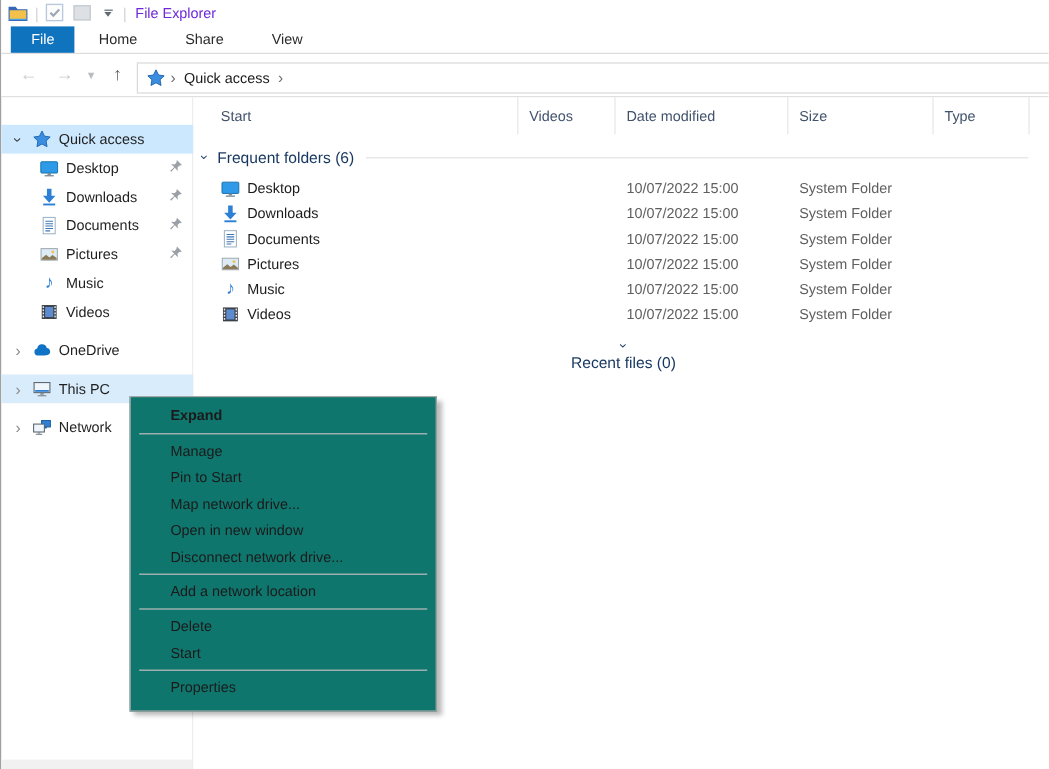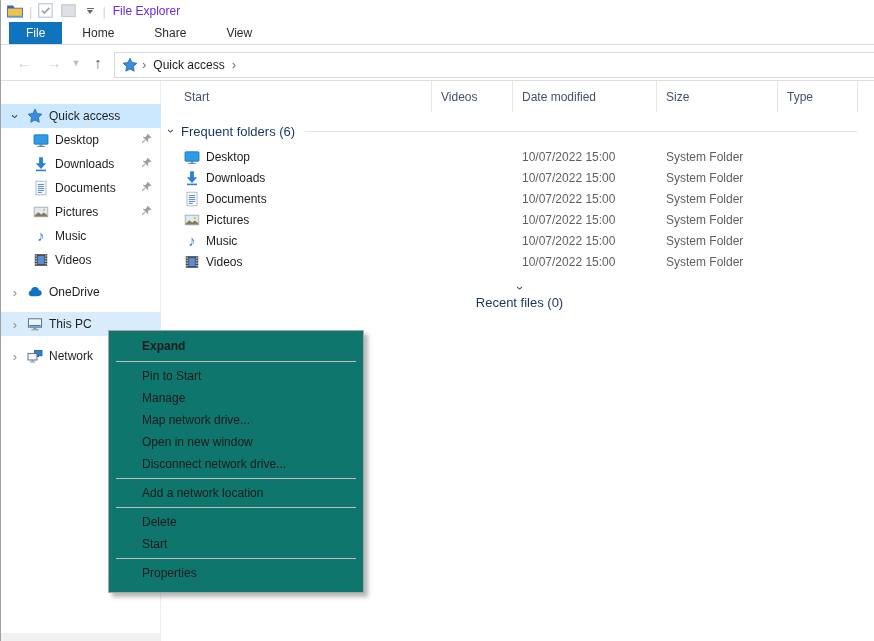--- a/index.html
+++ b/index.html
@@ -441,22 +441,22 @@
         <span class="glbl">Recent files (0)</span>
         <span class="gline"></span>
       </div>
 
     </div>
   </div>
 
   <div class="ctxmenu">
     <div class="mi default">Expand</div>
     <div class="msep"></div>
+    <div class="mi">Manage</div>
     <div class="mi">Pin to Start</div>
-    <div class="mi">Manage</div>
     <div class="mi">Map network drive...</div>
     <div class="mi">Open in new window</div>
     <div class="mi">Disconnect network drive...</div>
     <div class="msep"></div>
     <div class="mi">Add a network location</div>
     <div class="msep"></div>
     <div class="mi">Delete</div>
     <div class="mi">Start</div>
     <div class="msep"></div>
     <div class="mi">Properties</div>

